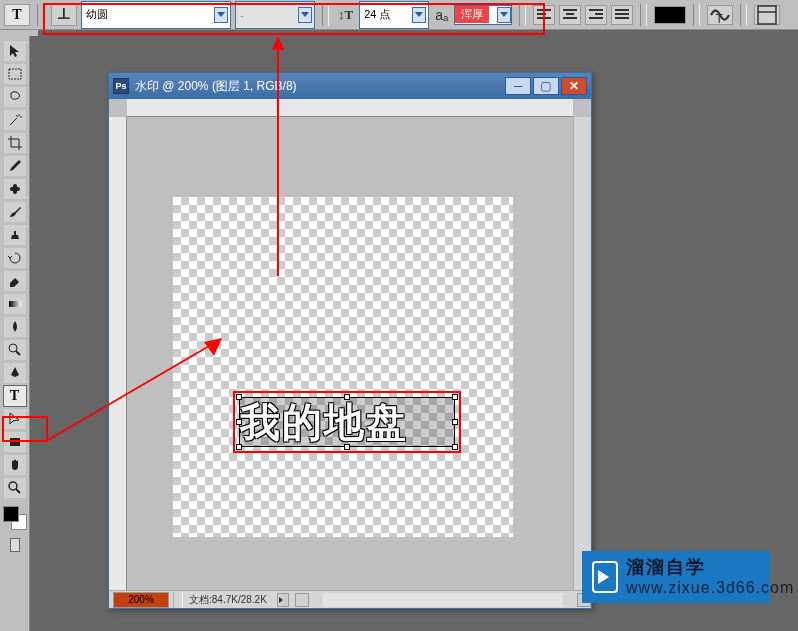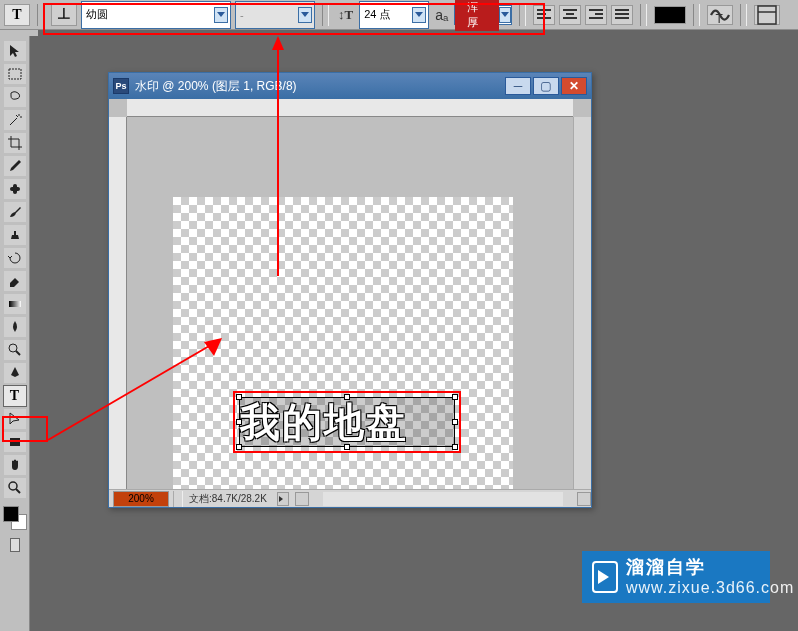--- a/index.html
+++ b/index.html
@@ -47,21 +47,21 @@
   }
   .select-arrow::after { content: ""; border: 4px solid transparent; border-top: 5px solid #2a5a9a; transform: translateY(2px); }
   .select-small { width: 150px; }
   .select-tiny { width: 70px; }
   .aa-label { font-size: 14px; color: #333; margin: 0 2px; }
   .select-highlight {
     height: 20px; display:flex; align-items:center;
     border: 1px solid #3b6ea5; background:#fff;
   }
   .select-highlight .hval {
-    background: #b91c1c; color:#fff; padding: 1px 12px; font-size: 11px;
+    background: #ef4444; color:#fff; padding: 1px 6px; font-size: 11px;
   }
   .divider { width: 7px; height: 22px; border-left:1px solid #888; border-right:1px solid #eee; margin: 0 3px; }
   .align-btn {
     width: 22px; height: 20px; border: 1px solid #999; background:#d0d0d0;
     display:flex; flex-direction:column; gap:2px; padding:3px 3px; cursor:pointer;
   }
   .align-btn span { height:2px; background:#333; }
   .align-btn.left span:nth-child(2){width:60%}
   .align-btn.center span:nth-child(2){width:60%; margin:0 auto}
   .align-btn.right span:nth-child(2){width:60%; margin-left:auto}
@@ -99,21 +99,21 @@
   .color-picker {
     margin-top:6px; width:24px; height:24px; position:relative;
   }
   .color-picker .fg { position:absolute; left:0; top:0; width:16px; height:16px; background:#000; border:1px solid #888;}
   .color-picker .bg { position:absolute; right:0; bottom:0; width:16px; height:16px; background:#fff; border:1px solid #888;}
   .mode-btns { margin-top:8px; display:flex; gap:2px;}
   .mode-btns div { width:10px; height:14px; border:1px solid #666; background:#ddd;}
 
   
   .doc-window {
-    position:absolute; left:108px; top:72px; width:484px; height:436px;
+    position:absolute; left:108px; top:72px; width:484px; height:537px;
     background:#bfbfbf;
     border:1px solid #3a6ea5;
     box-shadow: 2px 2px 6px rgba(0,0,0,.3);
     display:flex; flex-direction:column;
   }
   .titlebar {
     height:26px; background: linear-gradient(#5a84b8,#3a6ea5);
     display:flex; align-items:center; padding:0 4px;
     color:#fff; font-size:12px;
   }
@@ -193,21 +193,21 @@
   .h-ml{left:-4px;top:calc(50% - 3px)} .h-mr{right:-4px;top:calc(50% - 3px)}
   .h-bl{left:-4px;bottom:-4px} .h-bm{left:calc(50% - 3px);bottom:-4px} .h-br{right:-4px;bottom:-4px}
 
   
   svg.annot { position:absolute; z-index:55; pointer-events:none; }
 
   
   .wm {
     position:absolute; right:28px; bottom:28px; width:188px; height:52px;
     background:#1a78c2; display:flex; align-items:center; padding:0 10px;
-    color:#ffffff; z-index:70;
+    color:#0f172a; z-index:70;
   }
   .wm-icon {
     width:32px; height:32px; border:2px solid #fff; border-radius:4px;
     display:flex; align-items:center; justify-content:center; margin-right:8px;
   }
   .wm-icon::after{content:""; border:7px solid transparent; border-left:11px solid #fff; margin-left:4px;}
   .wm-text { display:flex; flex-direction:column; line-height:1.2;}
   .wm-title { font-size:18px; font-weight:bold; letter-spacing:2px;}
   .wm-url { font-size:16px; letter-spacing:1px; opacity:.9;}
 </style>

